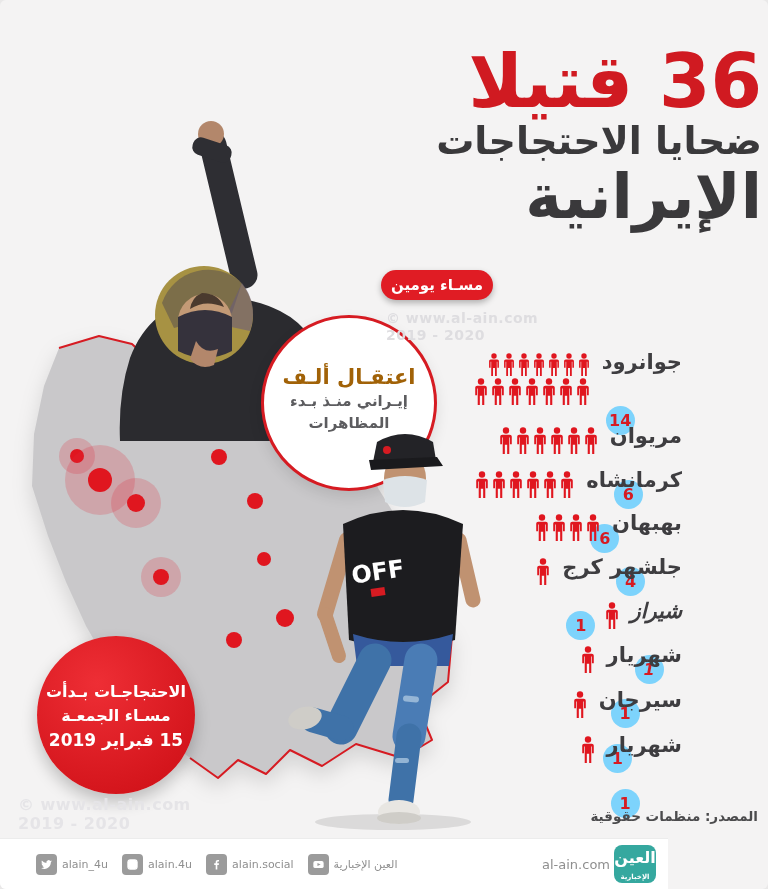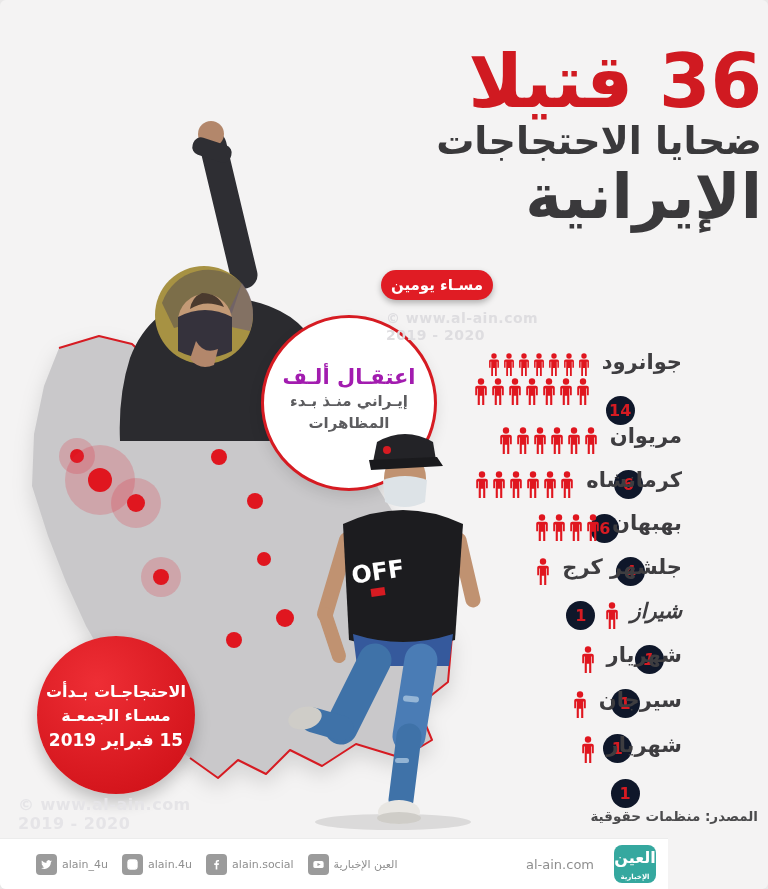--- a/index.html
+++ b/index.html
@@ -25,56 +25,56 @@
   .map{position:absolute;left:4px;top:330px;z-index:1;filter:drop-shadow(0 9px 10px rgba(0,0,0,.13));}
 
   
   .woman{position:absolute;left:92px;top:103px;z-index:2;}
   .man{position:absolute;left:283px;top:428px;z-index:4;}
 
   
   .note-circle{position:absolute;left:261px;top:315px;width:176px;height:176px;border-radius:50%;
       background:#ffffff;border:3px solid #d61b22;z-index:3;text-align:center;direction:rtl;
       padding-top:46px;box-shadow:0 6px 14px rgba(0,0,0,.10);}
-  .note-circle .l1{color:#a21caf;font-size:21px;font-weight:800;line-height:1.3;}
+  .note-circle .l1{color:#a16207;font-size:21px;font-weight:800;line-height:1.3;}
   .note-circle .l2,.note-circle .l3{color:#5c5c5f;font-size:15px;font-weight:700;line-height:1.45;}
 
   
   .start-circle{position:absolute;left:37px;top:636px;width:158px;height:158px;border-radius:50%;
       background:radial-gradient(circle at 38% 30%,#ee2e35,#d3141b 78%);z-index:5;text-align:center;
       direction:rtl;padding-top:44px;color:#fff;box-shadow:0 8px 16px rgba(0,0,0,.22);}
   .start-circle .l1,.start-circle .l2{font-size:16px;font-weight:700;line-height:1.5;}
   .start-circle .l3{font-size:17px;font-weight:800;line-height:1.5;}
 
   
   #stats{position:absolute;inset:0;z-index:6;pointer-events:none;}
   .stat-row{position:absolute;right:86px;display:flex;align-items:flex-start;gap:12px;direction:ltr;}
   .icons{display:flex;flex-direction:column;align-items:flex-end;gap:2px;margin-top:3px;}
   .icon-row{display:flex;gap:3px;}
   .pico{width:14px;height:27px;fill:#e0161f;}
   .icons.two .icon-row:first-child .pico{width:12px;height:23px;}
   .meta{display:flex;flex-direction:column;align-items:flex-end;direction:rtl;gap:20px;}
   .city{font-size:21px;font-weight:700;color:#3e3d40;line-height:1.2;white-space:nowrap;}
-  .count{margin-top:1px;margin-left:4px;width:29px;height:29px;border-radius:50%;background:#0f172a;
+  .count{margin-top:11px;margin-left:4px;width:29px;height:29px;border-radius:50%;background:#7dd3fc;
          color:#d61b22;font-size:16px;font-weight:800;display:flex;align-items:center;justify-content:center;}
 
   
   .source{position:absolute;right:10px;top:808px;font-size:13.5px;font-weight:700;color:#4b4b4d;
           direction:rtl;z-index:6;}
 
   
   .footer{position:absolute;left:0;bottom:0;width:668px;height:51px;background:#ffffff;z-index:8;
           display:flex;align-items:center;border-top:1px solid #ececec;}
   .social{display:flex;align-items:center;gap:14px;margin-left:36px;}
   .s-item{display:flex;align-items:center;gap:5px;}
   .s-sq{width:21px;height:21px;border-radius:4px;background:#9b9b9b;display:flex;align-items:center;
         justify-content:center;flex:0 0 auto;}
   .s-sq svg{width:13px;height:13px;fill:#fff;}
   .s-label{font-size:11px;color:#8f8f8f;}
-  .site{margin-left:auto;display:flex;align-items:center;gap:20px;margin-right:12px;}
+  .site{margin-left:auto;display:flex;align-items:center;gap:4px;margin-right:12px;}
   .site-url{font-size:13px;color:#8f8f8f;}
   .logo{width:42px;height:38px;border-radius:8px;background:#35a89f;position:relative;overflow:hidden;
         flex:0 0 auto;}
   .logo .ar-main{position:absolute;top:3px;left:0;right:0;text-align:center;color:#fff;
         font-size:16px;font-weight:800;direction:rtl;}
   .logo .band{position:absolute;left:0;right:0;bottom:0;height:12px;background:#ef823;color:#fff;
         font-size:7px;font-weight:700;text-align:center;line-height:12px;direction:rtl;}
 </style>
 </head>
 <body>

